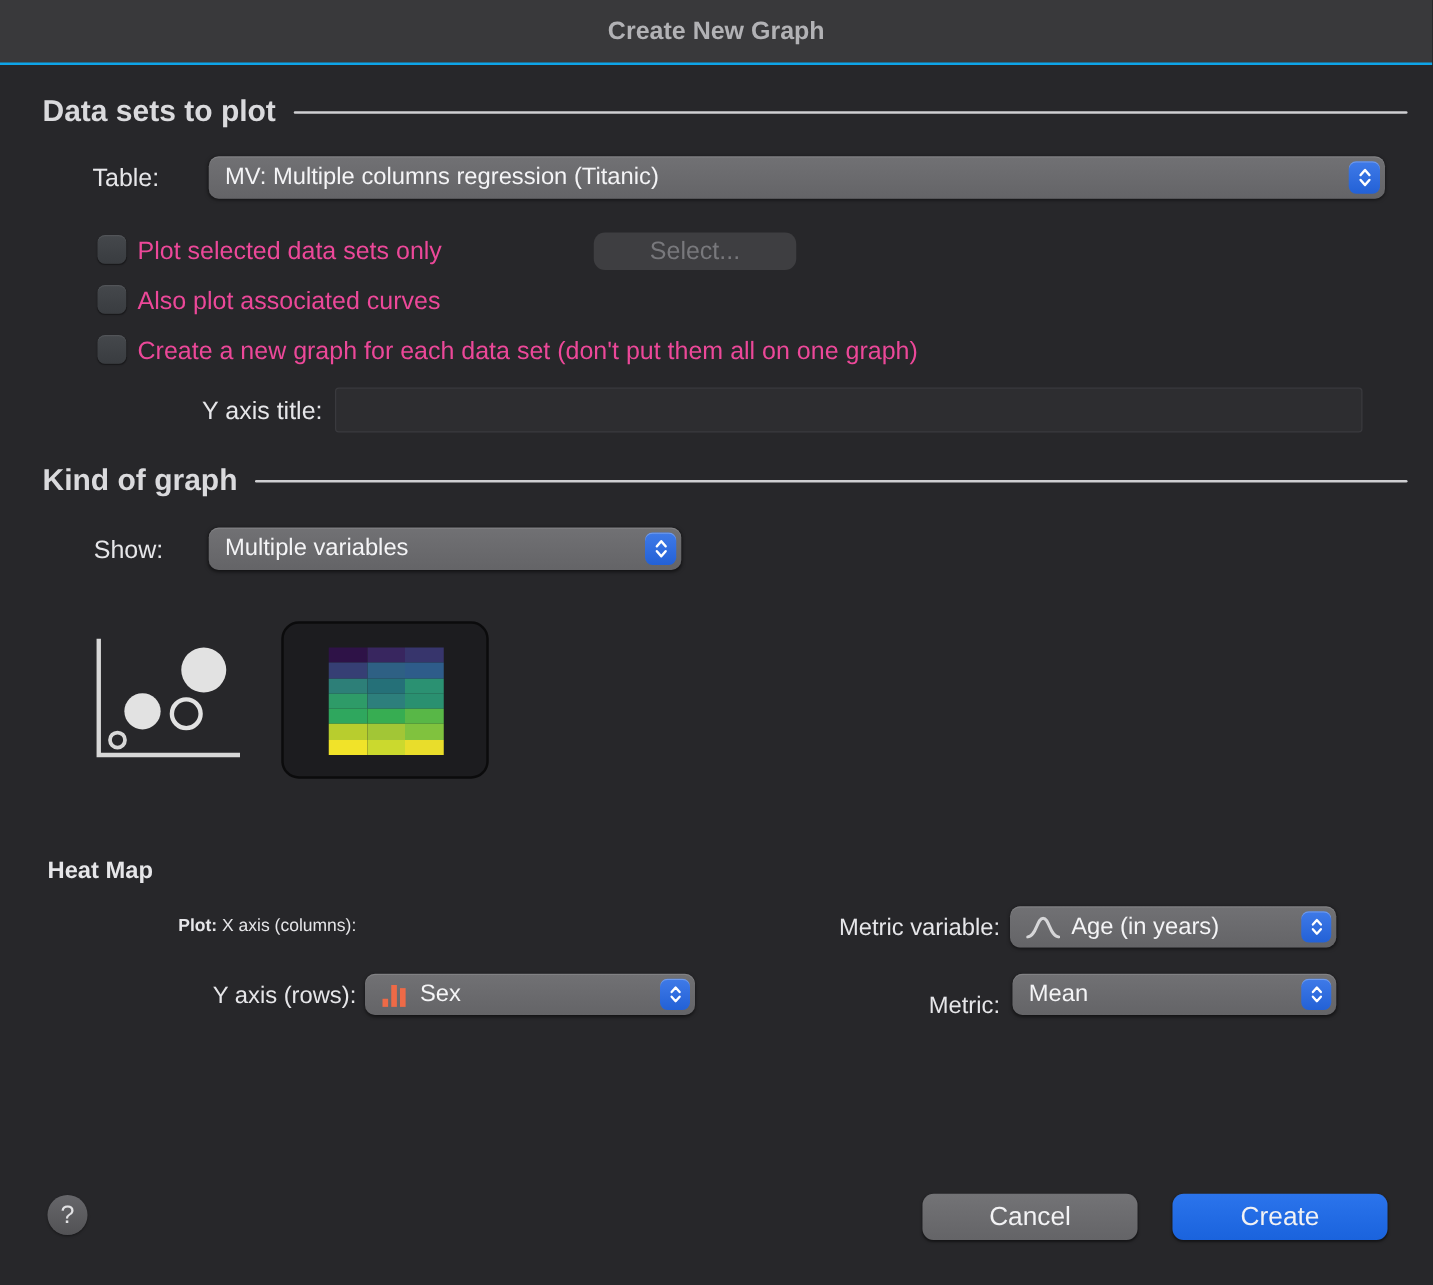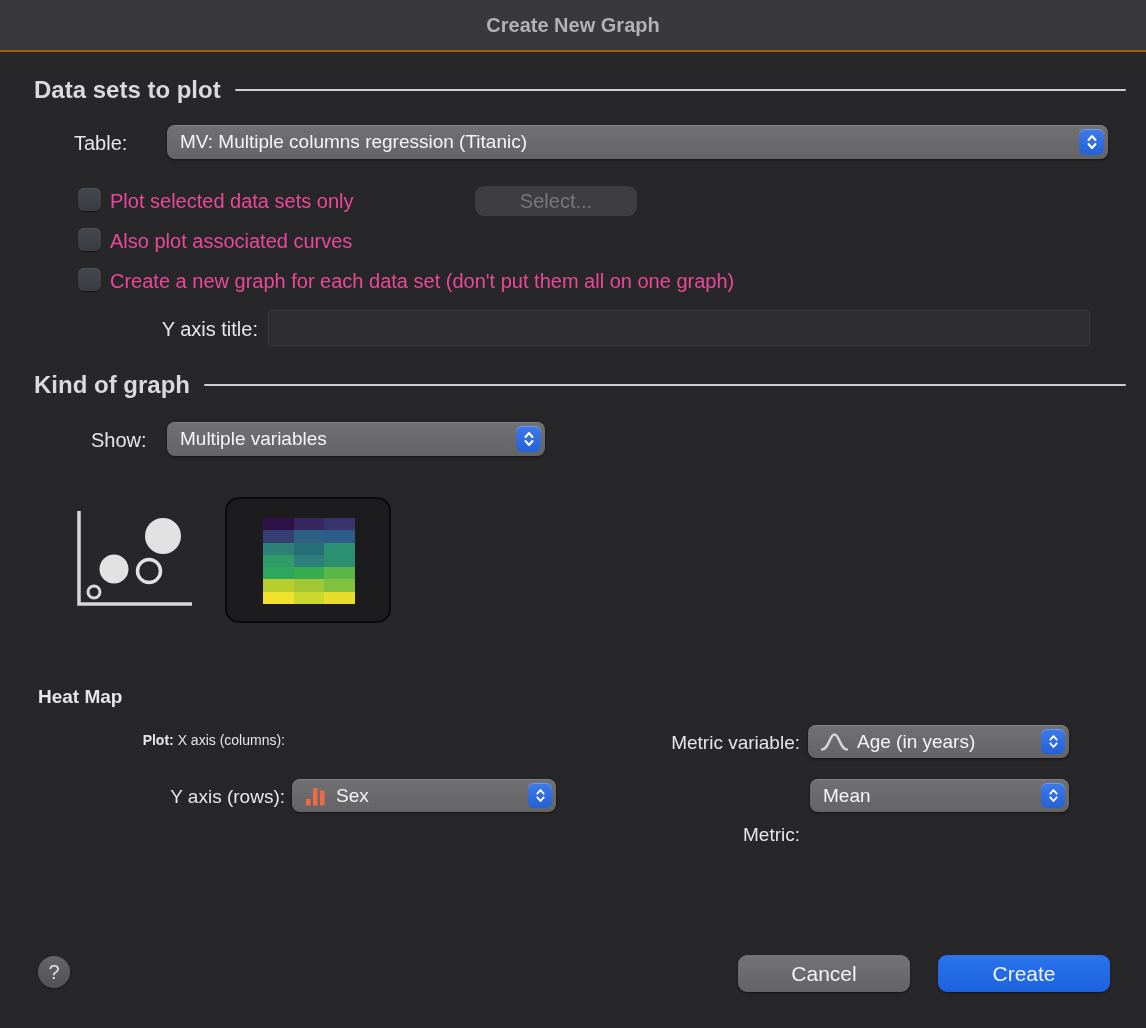--- a/index.html
+++ b/index.html
@@ -2,21 +2,21 @@
 <html><head>
 <meta charset="utf-8">
 <style>
   html,body{margin:0;padding:0;background:#28282b;}
   *{box-sizing:border-box;}
   .window{
     position:relative;width:1146px;height:1028px;background:#27272a;
     font-family:"Liberation Sans","DejaVu Sans",sans-serif;color:#e6e6e9;overflow:hidden;
   }
   
-  .titlebar{position:absolute;left:0;top:0;width:1146px;height:52px;background:#39393b;border-bottom:2px solid #a16207;}
+  .titlebar{position:absolute;left:0;top:0;width:1146px;height:52px;background:#39393b;border-bottom:2px solid #0ea5e9;}
   .titlebar .title{display:block;text-align:center;line-height:50px;font-size:20px;font-weight:bold;color:#b2b2b5;}
   
   .section-head{position:absolute;left:34px;right:20px;display:flex;align-items:center;gap:14px;}
   .section-head .txt{font-size:24px;font-weight:bold;color:#dadadd;white-space:nowrap;}
   .section-head .rule{flex:1;height:2px;background:#cfcfd2;border-radius:1px;}
   
   .lbl{position:absolute;font-size:20px;color:#e6e6e9;white-space:nowrap;}
   .lbl.right{text-align:right;}
   .lbl b{font-weight:bold;}
   .disabled-lbl{color:#ec4899;text-align:center;}
@@ -101,21 +101,21 @@
   <div class="lbl disabled-lbl" style="left:110px;top:270px;">Create a new graph for each data set (don't put them all on one graph)</div>
 
   <div class="lbl right" style="left:60px;top:318px;width:198px;">Y axis title:</div>
   <input class="textfield" style="left: 268px; top: 310px; width: 822px; height: 36px;" value="">
 
   <div class="section-head" style="top:371px;">
     <span class="txt">Kind of graph</span>
     <span class="rule"></span>
   </div>
 
-  <div class="lbl" style="left:75px;top:429px;margin-left:16px;">Show:</div>
+  <div class="lbl" style="left:75px;top:429px;">Show:</div>
   <div class="popup" style="left:167px;top:422px;width:378px;">
     <span class="val">Multiple variables</span>
     <span class="stepper">
       <svg width="12" height="18" viewBox="0 0 12 18">
           <path d="M2.5 7 L6 3 L9.5 7" stroke="#fff" stroke-width="2" fill="none" stroke-linecap="round" stroke-linejoin="round"></path>
           <path d="M2.5 11 L6 15 L9.5 11" stroke="#fff" stroke-width="2" fill="none" stroke-linecap="round" stroke-linejoin="round"></path>
         </svg>
     </span>
   </div>
 
@@ -189,21 +189,21 @@
     </span>
     <span class="val">Sex</span>
     <span class="stepper" style="width:24px;height:25px;">
       <svg width="11" height="17" viewBox="0 0 12 18">
           <path d="M2.5 7 L6 3 L9.5 7" stroke="#fff" stroke-width="2" fill="none" stroke-linecap="round" stroke-linejoin="round"></path>
           <path d="M2.5 11 L6 15 L9.5 11" stroke="#fff" stroke-width="2" fill="none" stroke-linecap="round" stroke-linejoin="round"></path>
         </svg>
     </span>
   </div>
 
-  <div class="lbl right" style="left:600px;top:824px;width:200px;font-size:19px;">Metric:</div>
+  <div class="lbl right" style="left:600px;top:794px;width:200px;font-size:19px;">Metric:</div>
   <div class="popup" style="left:810px;top:779px;width:259px;height:33px;">
     <span class="val">Mean</span>
     <span class="stepper" style="width:24px;height:25px;">
       <svg width="11" height="17" viewBox="0 0 12 18">
           <path d="M2.5 7 L6 3 L9.5 7" stroke="#fff" stroke-width="2" fill="none" stroke-linecap="round" stroke-linejoin="round"></path>
           <path d="M2.5 11 L6 15 L9.5 11" stroke="#fff" stroke-width="2" fill="none" stroke-linecap="round" stroke-linejoin="round"></path>
         </svg>
     </span>
   </div>
 

